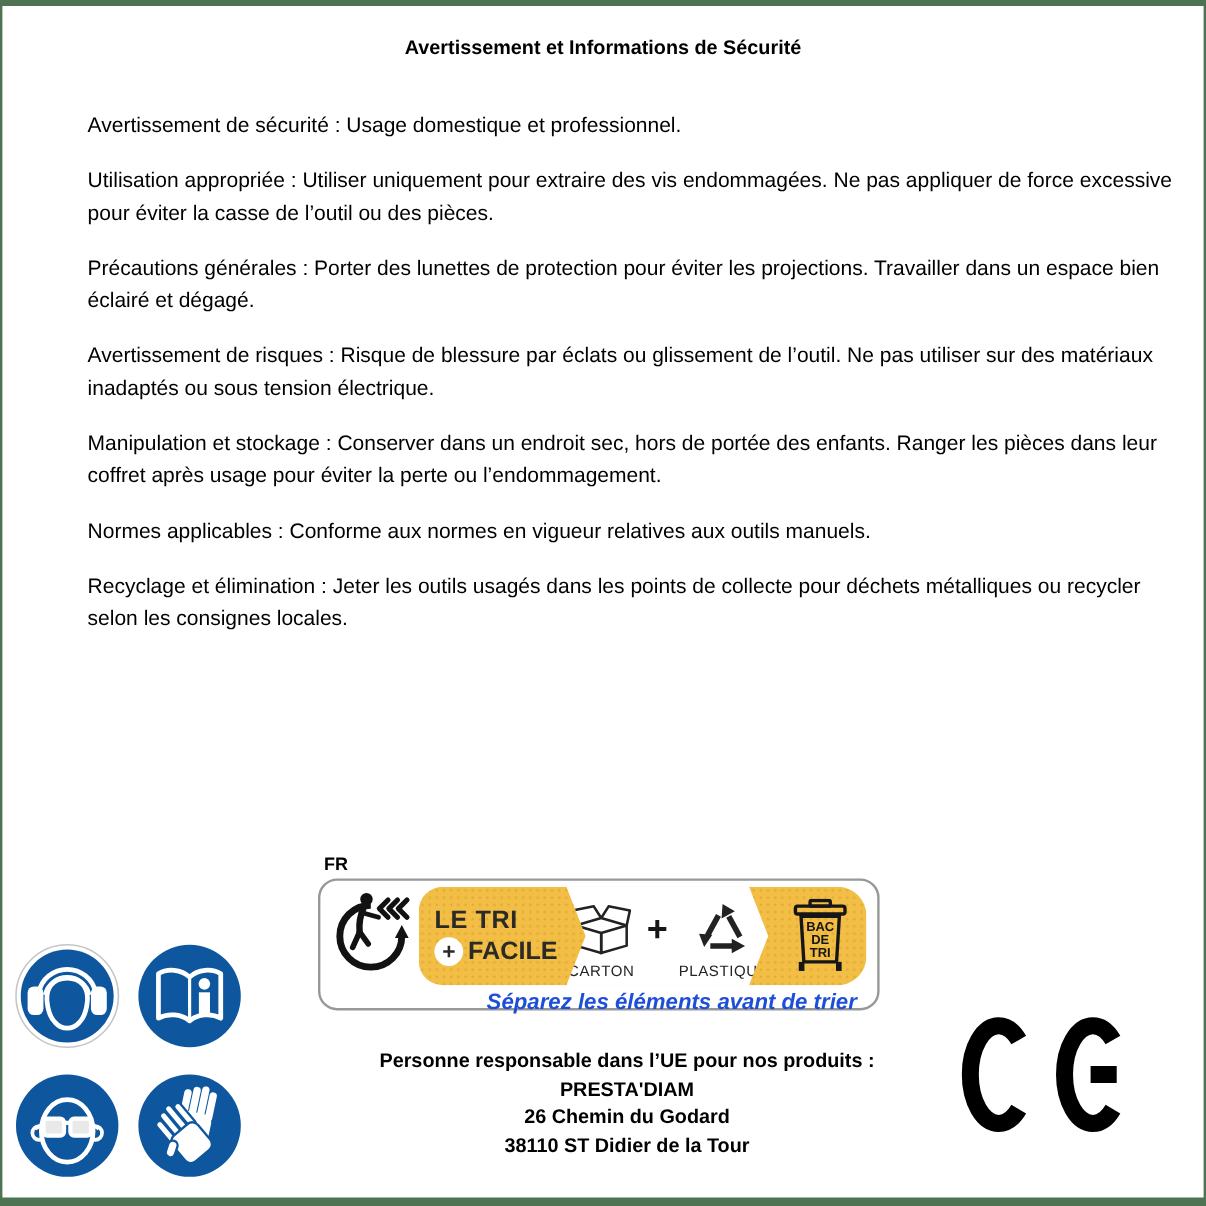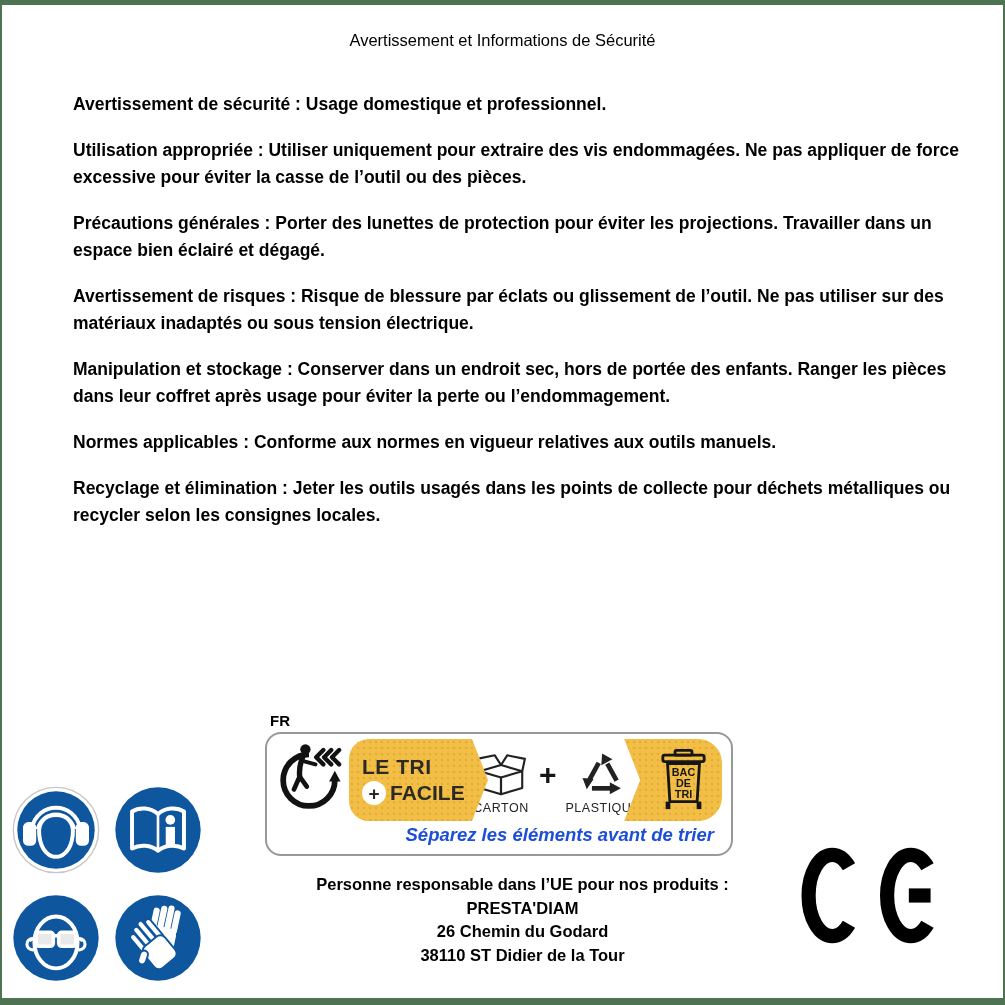--- a/index.html
+++ b/index.html
@@ -5,37 +5,37 @@
   html,body{margin:0;padding:0;background:#fff;}
   .page{
     position:relative; width:1005px; height:1005px; box-sizing:border-box;
     background:#fff; overflow:hidden;
     border-top:5px solid #4e7352; border-bottom:7px solid #4e7352;
     border-left:2px solid #4e7352; border-right:2px solid #4e7352;
     font-family:"Liberation Sans", sans-serif; color:#000;
   }
   .doc-title{
     margin:26px 0 41px 0; text-align:center;
-    font-size:16.5px; font-weight:normal;
-  }
-  .doc-body{ margin:4px 16px 0 71px;font-weight:bold; }
+    font-size:16.5px; font-weight:bold;
+  }
+  .doc-body{ margin:4px 16px 0 71px; }
   .doc-body p{ margin:0 0 19px 0; font-size:17.5px; line-height:27px; }
 
   
   .icon-grid{
     position:absolute; left:10px; top:781px;
     display:grid; grid-template-columns:88px 88px; column-gap:14px; row-gap:20px;
   }
   .icon-grid svg{ display:block; }
 
   
   .infotri{ position:absolute; left:263px; top:707px; }
   .fr-label{ font-size:15px; font-weight:bold; margin:0 0 3px 5px; }
   .infotri-box{
-    width:468px; height:124px; box-sizing:border-box; background:#fff;
+    width:468px; height:110px; box-sizing:border-box; background:#fff;
     border:2px solid #97989a; border-radius:16px;
     padding:5px 9px 2px 9px; display:flex; flex-direction:column;
   }
   .infotri-row{ display:flex; align-items:center; gap:7px; }
   .banner{
     flex:1; height:82px; border-radius:20px 24px 24px 20px; overflow:hidden;
     background-color:#f2be45;
     background-image:radial-gradient(rgba(214,156,44,.55) 1px, transparent 1.3px);
     background-size:6px 6px;
     display:flex;

